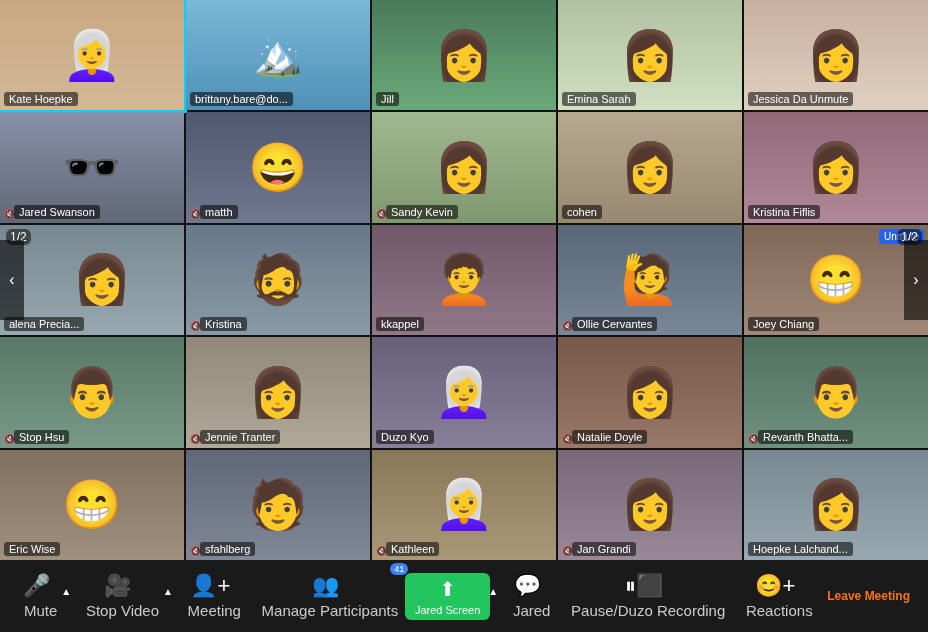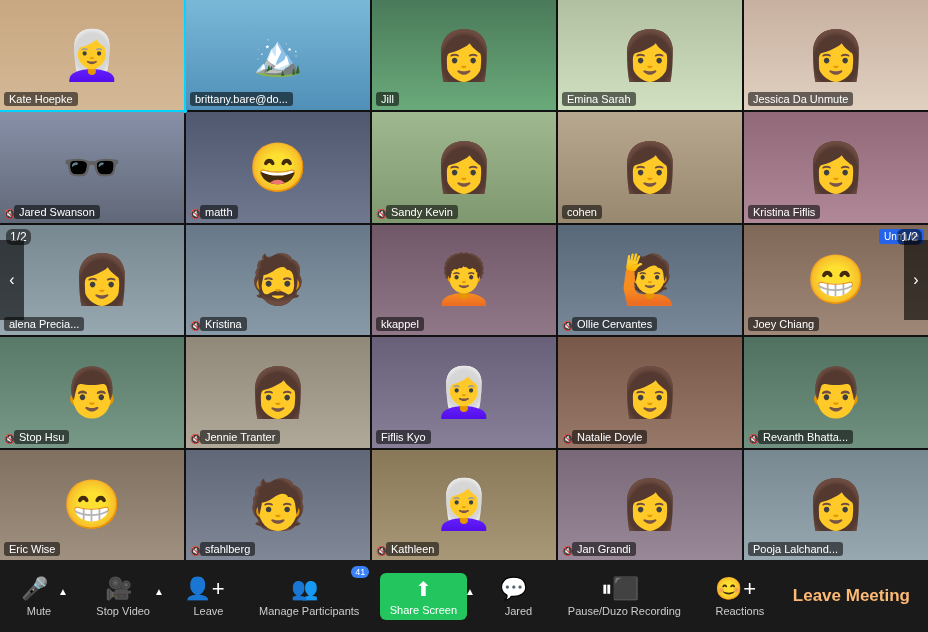--- a/index.html
+++ b/index.html
@@ -122,21 +122,21 @@
       align-items: center;
       gap: 3px;
       color: white;
       cursor: pointer;
       padding: 4px 6px;
       border-radius: 4px;
       min-width: 50px;
     }
 
     .tb-btn .icon { font-size: 22px; }
-    .tb-btn .label { font-size: 11px; color: #ccc; padding-left: 8px; }
+    .tb-btn .label { font-size: 15px; color: #ccc; padding-left: 8px; }
 
     .tb-btn-caret {
       display: flex;
       flex-direction: column;
       align-items: center;
       color: white;
       cursor: pointer;
       font-size: 10px;
       margin-left: -4px;
       padding-top: 0px;
@@ -152,22 +152,22 @@
       background: #22c55e;
       border-radius: 6px;
       min-width: 80px;
     }
 
     .share-screen-btn .icon { font-size: 20px; color: white; }
     .share-screen-btn .label { font-size: 11px; color: white; }
 
     .leave-meeting-btn {
       background: transparent;
-      color: #fdba74;
-      font-size: 17px;
+      color: #f97316;
+      font-size: 12px;
       font-weight: bold;
       cursor: pointer;
       padding: 4px 8px;
       border-radius: 4px;
       white-space: nowrap;
     }
 
     .badge {
       position: absolute;
       top: -6px;
@@ -309,21 +309,21 @@
       <span class="muted-icon">🔇</span>
       <div class="muted-label">Stop Hsu</div>
     </div>
     <div class="video-cell v17">
       <div class="video-person">👩</div>
       <span class="muted-icon">🔇</span>
       <div class="muted-label">Jennie Tranter</div>
     </div>
     <div class="video-cell v18">
       <div class="video-person">👩‍🦳</div>
-      <div class="participant-label">Fiflis Kyo</div>
+      <div class="participant-label">Duzo Kyo</div>
     </div>
     <div class="video-cell v19">
       <div class="video-person">👩</div>
       <span class="muted-icon">🔇</span>
       <div class="muted-label">Natalie Doyle</div>
     </div>
     <div class="video-cell v20">
       <div class="video-person">👨</div>
       <span class="muted-icon">🔇</span>
       <div class="muted-label">Revanth Bhatta...</div>
@@ -343,21 +343,21 @@
       <span class="muted-icon">🔇</span>
       <div class="muted-label">Kathleen</div>
     </div>
     <div class="video-cell v24">
       <div class="video-person">👩</div>
       <span class="muted-icon">🔇</span>
       <div class="muted-label">Jan Grandi</div>
     </div>
     <div class="video-cell v11">
       <div class="video-person">👩</div>
-      <div class="participant-label">Pooja Lalchand...</div>
+      <div class="participant-label">Hoepke Lalchand...</div>
     </div>
 
   </div>
 
   <div class="toolbar">
 
     <div style="display:flex;align-items:center;gap:2px;">
       <div class="tb-btn">
         <span class="icon">🎤</span>
         <span class="label">Mute</span>
@@ -368,35 +368,35 @@
     <div style="display:flex;align-items:center;gap:2px;">
       <div class="tb-btn">
         <span class="icon">🎥</span>
         <span class="label">Stop Video</span>
       </div>
       <div class="tb-btn-caret" style="color:white;font-size:10px;margin-top:-10px;">▲</div>
     </div>
 
     <div class="tb-btn">
       <span class="icon">👤+</span>
-      <span class="label">Leave</span>
+      <span class="label">Meeting</span>
     </div>
 
     <div class="btn-wrapper">
       <div class="tb-btn">
         <span class="icon">👥</span>
         <span class="label">Manage Participants</span>
       </div>
       <div class="badge">41</div>
     </div>
 
     <div style="display:flex;align-items:center;gap:2px;">
       <div class="share-screen-btn">
         <span class="icon">⬆</span>
-        <span class="label">Share Screen</span>
+        <span class="label">Jared Screen</span>
       </div>
       <div class="tb-btn-caret" style="color:white;font-size:10px;margin-top:-10px;">▲</div>
     </div>
 
     <div class="tb-btn">
       <span class="icon">💬</span>
       <span class="label">Jared</span>
     </div>
 
     <div class="tb-btn">

